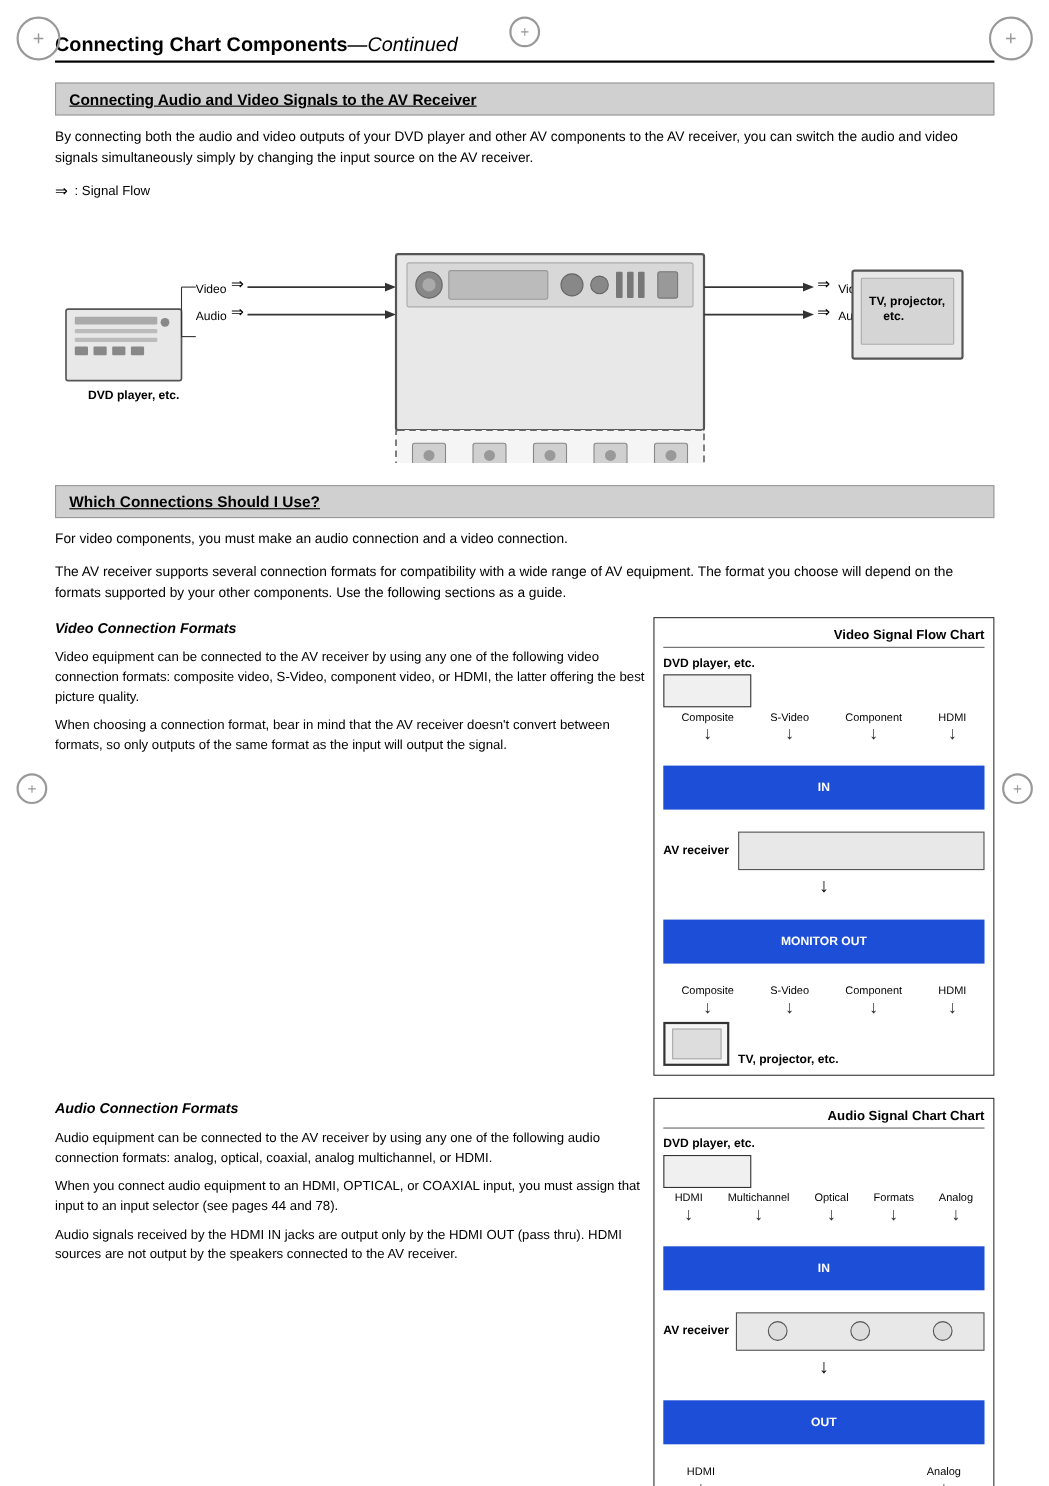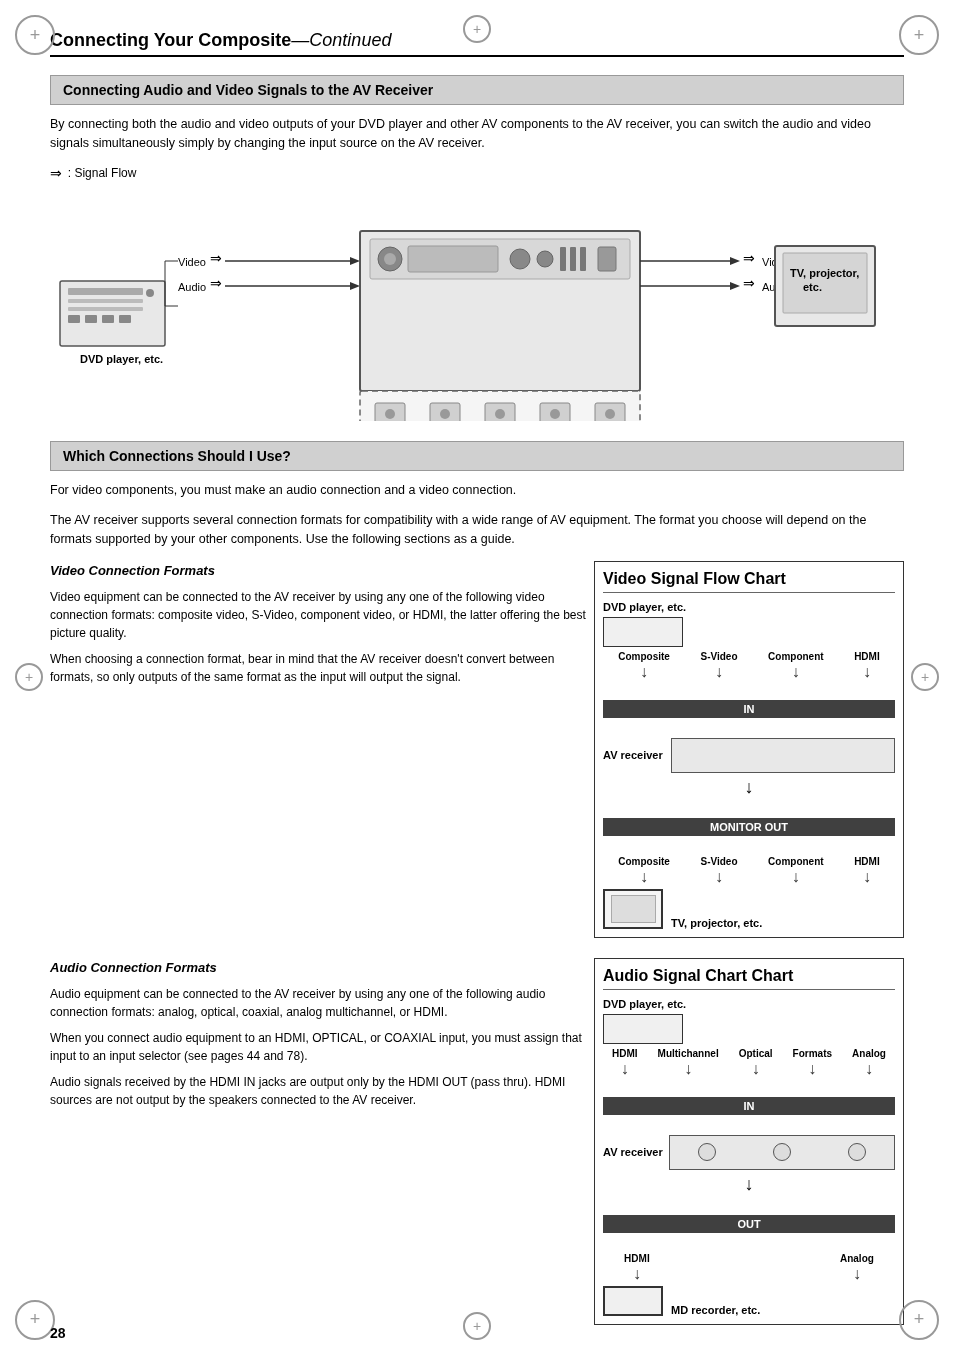--- a/index.html
+++ b/index.html
@@ -66,20 +66,21 @@
     }
 
     
     .section-header {
       background: #d0d0d0;
       border: 1px solid #999;
       padding: 6px 12px;
       font-weight: bold;
       font-size: 14px;
       margin-bottom: 10px;
+      text-decoration: underline;
     }
 
     .section-desc {
       font-size: 12.5px;
       line-height: 1.5;
       margin-bottom: 12px;
     }
     .signal-legend {
       font-size: 12px;
       margin-bottom: 6px;
@@ -125,23 +126,23 @@
     }
 
     
     .flow-chart-box {
       border: 1.5px solid #333;
       padding: 8px;
       background: #fff;
     }
 
     .flow-chart-title {
-      text-align: left;
-      font-weight: bold;
-      font-size: 16px;
+      text-align: right;
+      font-weight: bold;
+      font-size: 12px;
       border-bottom: 1px solid #666;
       padding-bottom: 4px;
       margin-bottom: 8px;
     }
 
     .flow-device-label {
       font-size: 11px;
       font-weight: bold;
       margin-bottom: 4px;
     }
@@ -159,36 +160,35 @@
       margin: 4px 0;
       font-size: 10px;
       text-align: center;
     }
 
     .flow-column {
       display: flex;
       flex-direction: column;
       align-items: center;
       gap: 2px;
-      font-weight: bold;
     }
 
     .flow-arrow-down {
       font-size: 16px;
       line-height: 1;
       color: #333;
     }
 
     .flow-bar {
-      background: #404040;
+      background: #1d4ed8;
       color: #fff;
       font-weight: bold;
       font-size: 11px;
       text-align: center;
-      padding: 3px 0;
+      padding: 14px 0;
       width: 100%;
       margin: 20px 0;
     }
 
     .flow-tv-icon {
       width: 60px;
       height: 40px;
       border: 2px solid #333;
       background: #f5f5f5;
       display: flex;
@@ -238,21 +238,21 @@
 <div class="corner tr"></div>
 <div class="corner bl"></div>
 <div class="corner br"></div>
 <div class="mid-corner mid-left"></div>
 <div class="mid-corner mid-right"></div>
 <div class="mid-corner mid-bottom"></div>
 <div class="mid-corner mid-top"></div>
 
 <div class="page-title-section">
   <h1>
-    <span>Connecting Your Composite</span><em>—Continued</em>
+    <span>Connecting Chart Components</span><em>—Continued</em>
   </h1>
 </div>
 
 <div class="section-header">
   <span>Connecting Audio and Video Signals to the AV Receiver</span>
 </div>
 <p class="section-desc">By connecting both the audio and video outputs of your DVD player and other AV components to the AV receiver, you can switch the audio and video signals simultaneously simply by changing the input source on the AV receiver.</p>
 
 <div class="signal-legend">
   <span class="signal-legend-icon">⇒</span>

